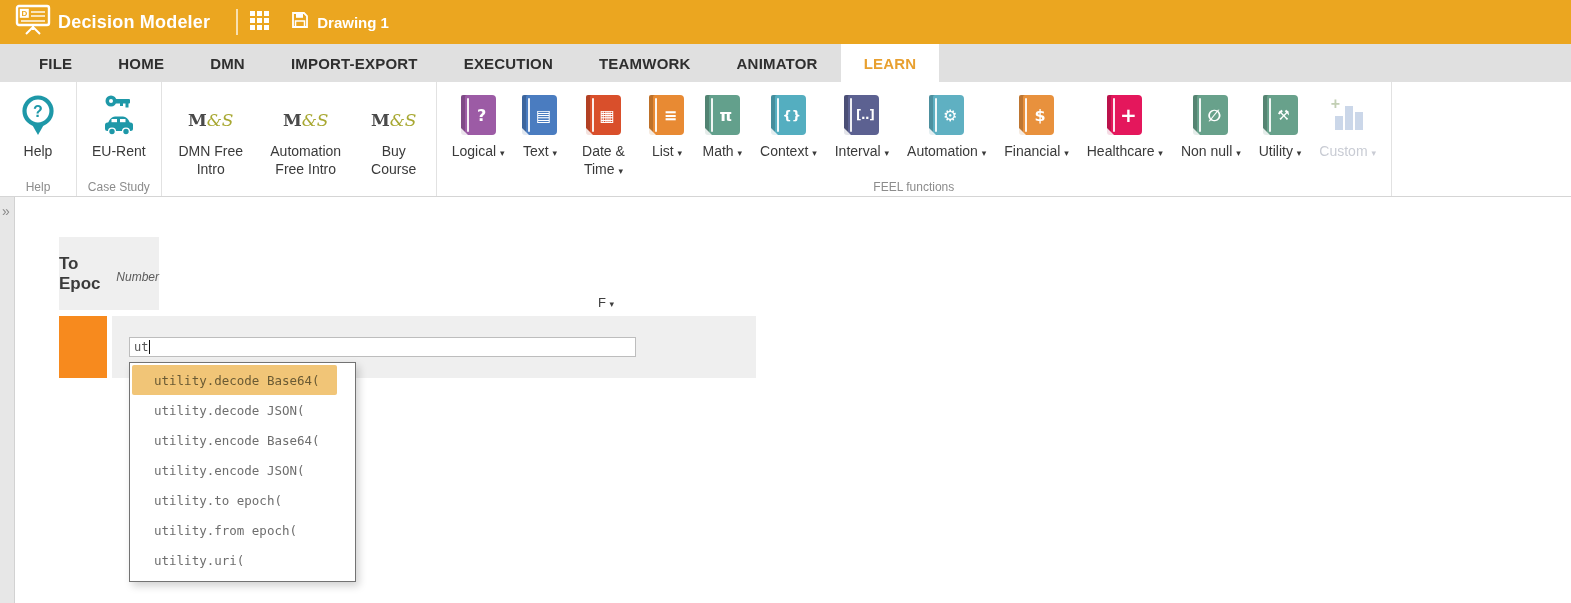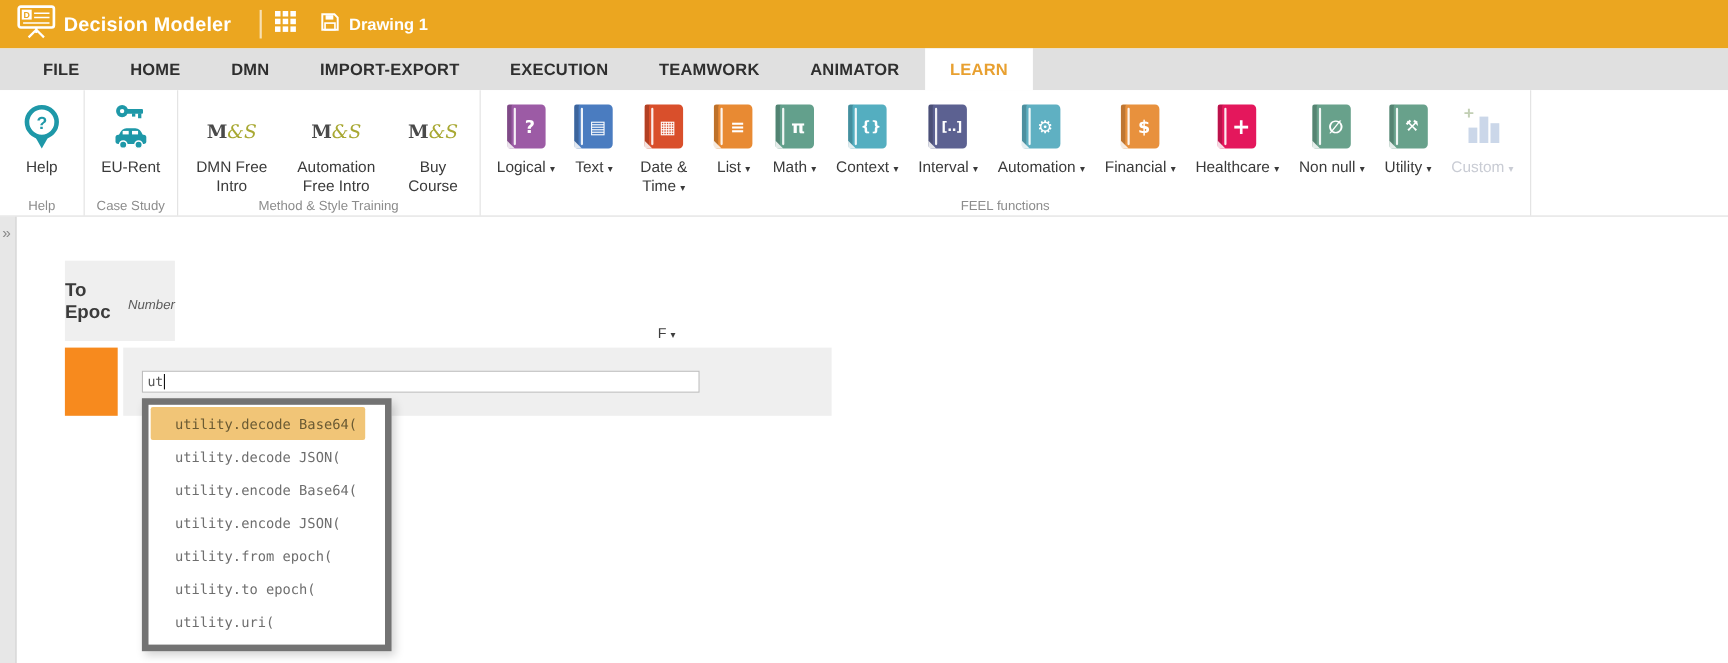--- a/index.html
+++ b/index.html
@@ -70,21 +70,21 @@
   .fnmenu .arr { font-size:9px; }
 
   .swatch { position:absolute; left:59px; top:119px; width:48px; height:62px; background:#F78A1E; }
   .editorbar { position:absolute; left:112px; top:119px; width:644px; height:62px; background:#EFEFEF; }
   .exprinput { position:absolute; left:17px; top:21px; width:507px; height:20px; background:#fff;
                border:1px solid #BDBDBD; display:flex; align-items:center; padding-left:4px;
                font-family:"DejaVu Sans Mono", monospace; font-size:12px; color:#555; }
   .caret { display:inline-block; width:1px; height:14px; background:#111; margin-left:1px; }
 
   .autocomplete { position:absolute; left:129px; top:165px; width:227px; background:#fff;
-                  border:6px solid #737373; box-shadow:3px 4px 8px rgba(0,0,0,.18); padding:2px 18px 6px 2px; z-index:5; }
+                  border:1px solid #737373; box-shadow:3px 4px 8px rgba(0,0,0,.18); padding:2px 18px 6px 2px; z-index:5; }
   .ac-item { height:30px; display:flex; align-items:center; padding-left:22px;
              font-family:"DejaVu Sans Mono", monospace; font-size:12.5px; color:#6e6e6e; cursor:pointer; }
   .ac-item.hl { background:#F1C577; border-radius:2px; color:#6a5a33; }
 </style>
 </head>
 <body>
 
 <div class="appbar">
   <span class="logo">
     <svg width="38" height="34" viewBox="0 0 38 34">
@@ -198,21 +198,20 @@
         <div class="rlabel" style="max-width:90px">Automation Free Intro</div>
       </div>
       <div class="ritem" style="max-width:72px">
         <div class="icontray mslogo">
           <span class="m">M</span>
             <span class="amps">&amp;S</span>
         </div>
         <div class="rlabel" style="max-width:58px">Buy Course</div>
       </div>
     </div>
-    <div class="gl">Method &amp; Style Training</div>
   </div>
 
   <div class="rgroup last" style="flex:0 0 auto">
     <div class="items">
 
       <div class="ritem">
         <div class="icontray">
             <div class="book" style="background-color: rgb(156, 91, 165);">
               <span class="curl"></span>
               <span class="glyph">?</span>
@@ -372,18 +371,18 @@
       <span>ut</span>
         <span class="caret"></span>
     </div>
   </div>
 
   <div class="autocomplete">
     <div class="ac-item hl">utility.decode Base64(</div>
     <div class="ac-item">utility.decode JSON(</div>
     <div class="ac-item">utility.encode Base64(</div>
     <div class="ac-item">utility.encode JSON(</div>
+    <div class="ac-item">utility.to epoch(</div>
     <div class="ac-item">utility.from epoch(</div>
-    <div class="ac-item">utility.to epoch(</div>
     <div class="ac-item">utility.uri(</div>
   </div>
 
 </div>
 
 </body></html>

